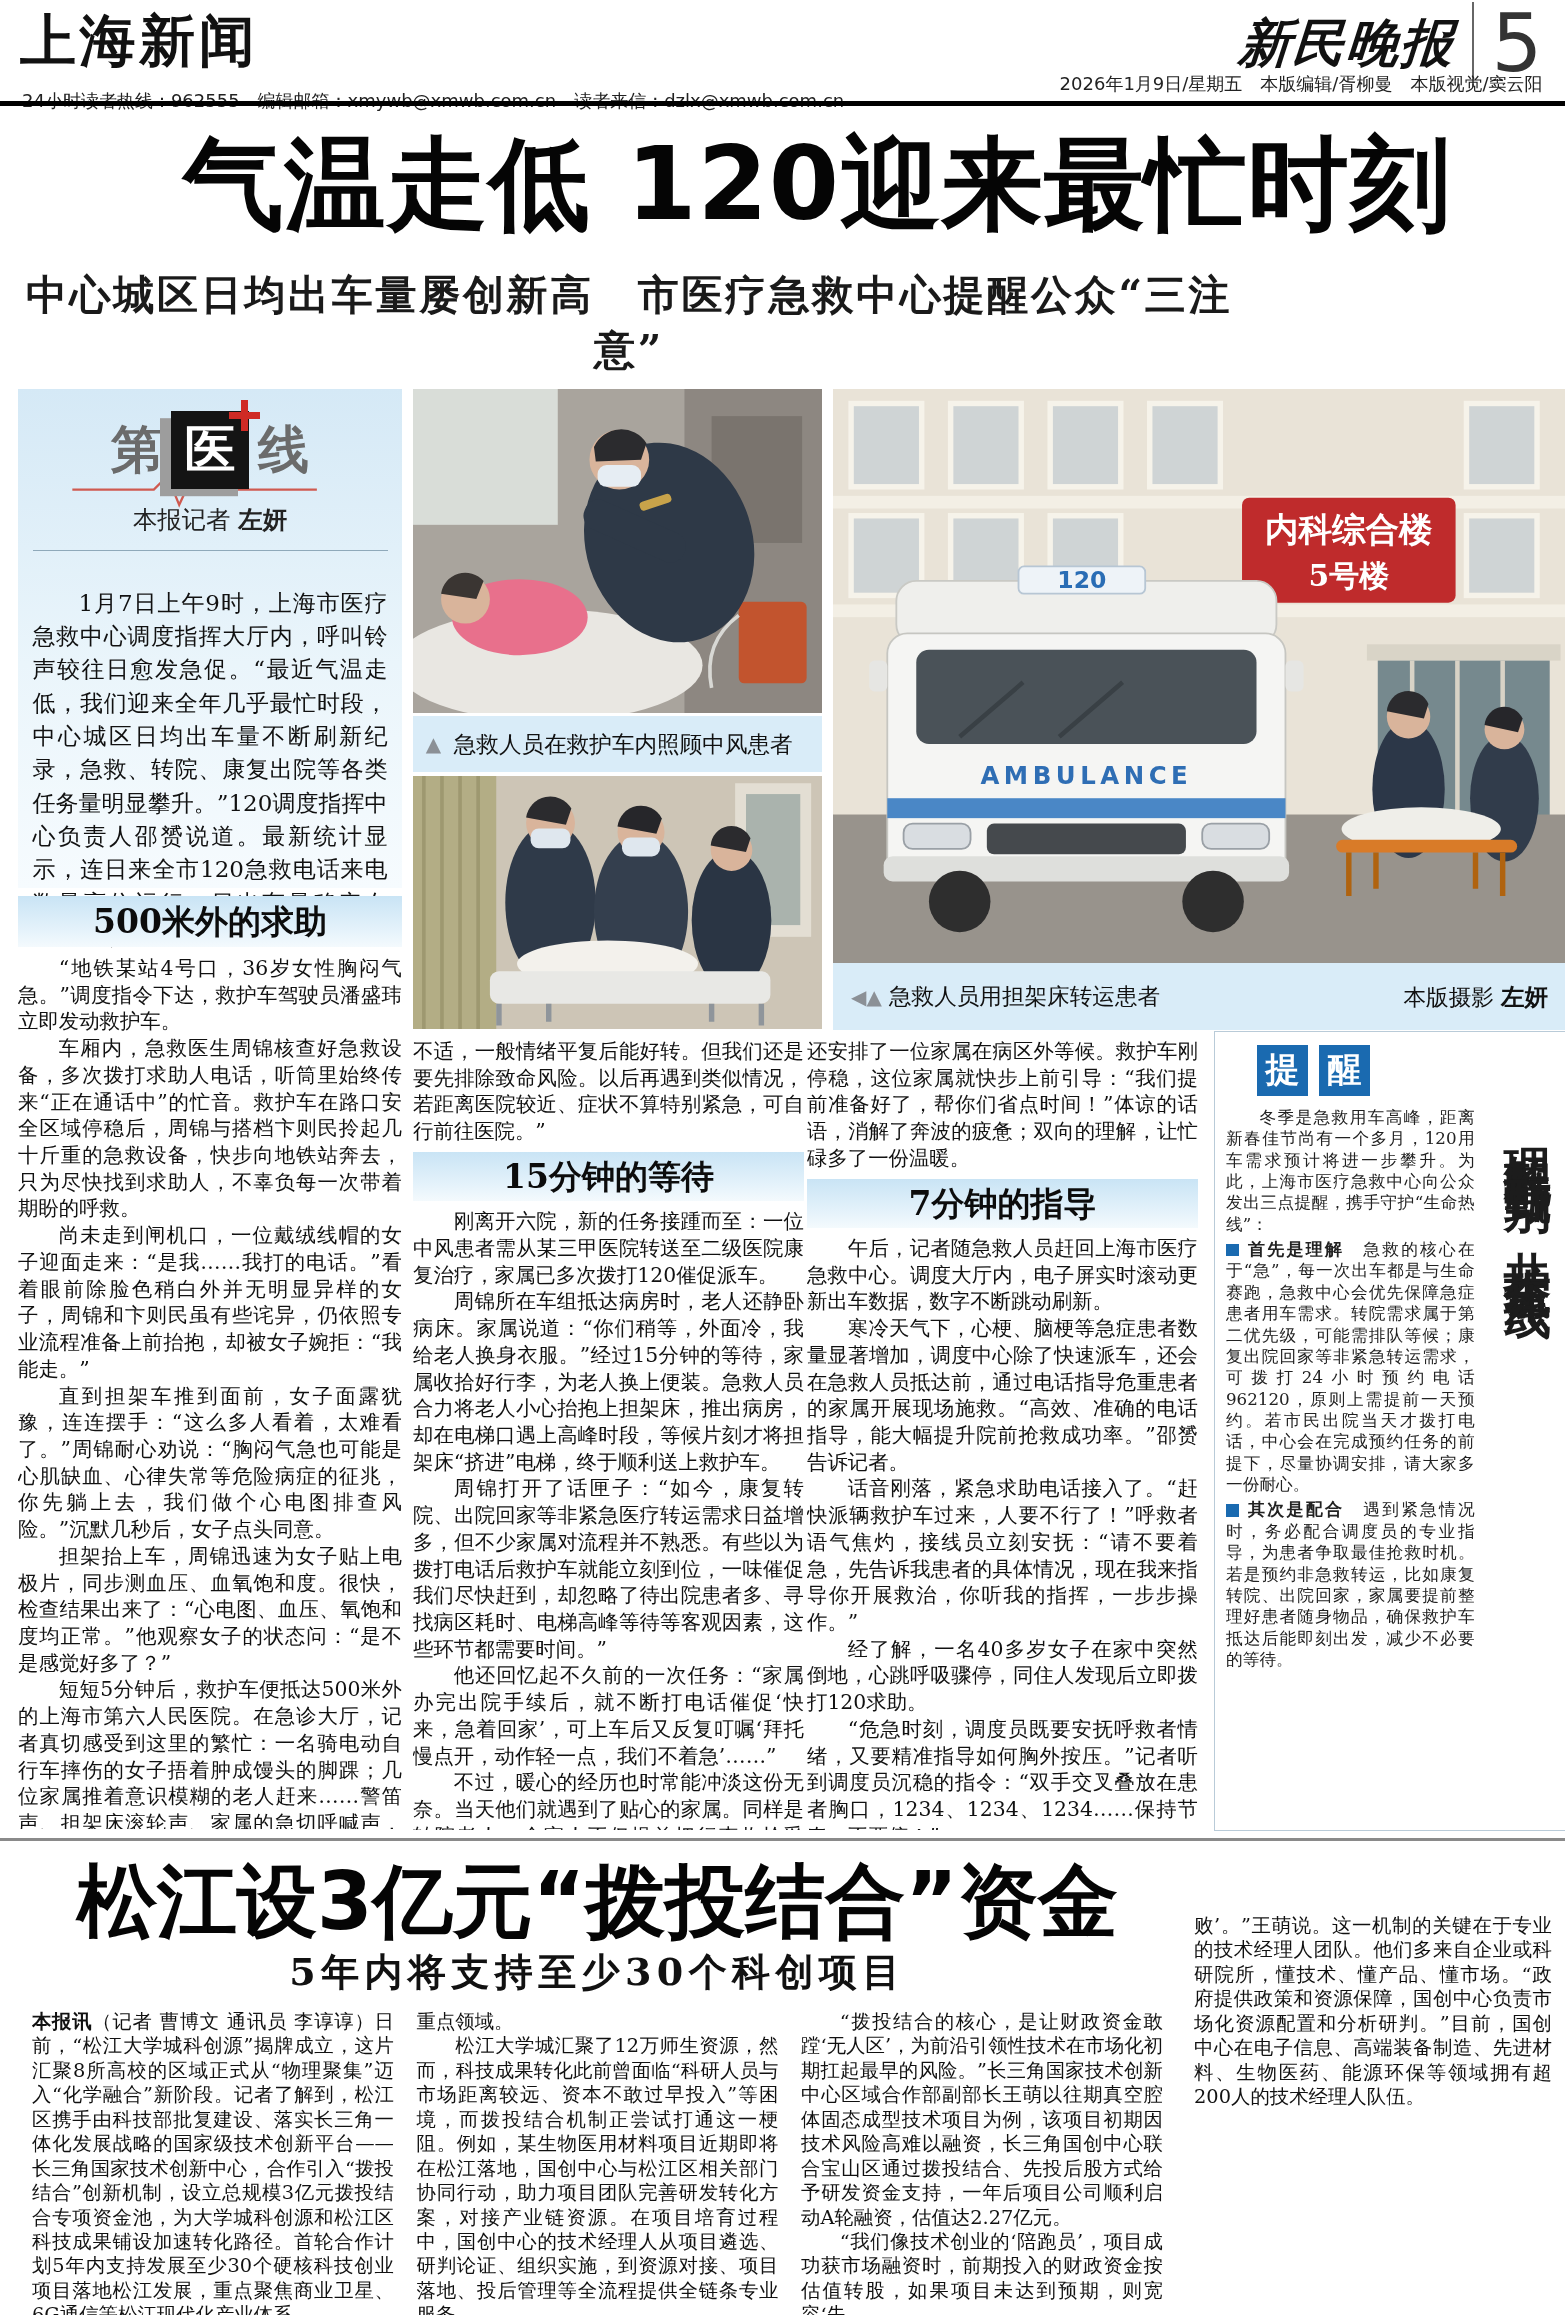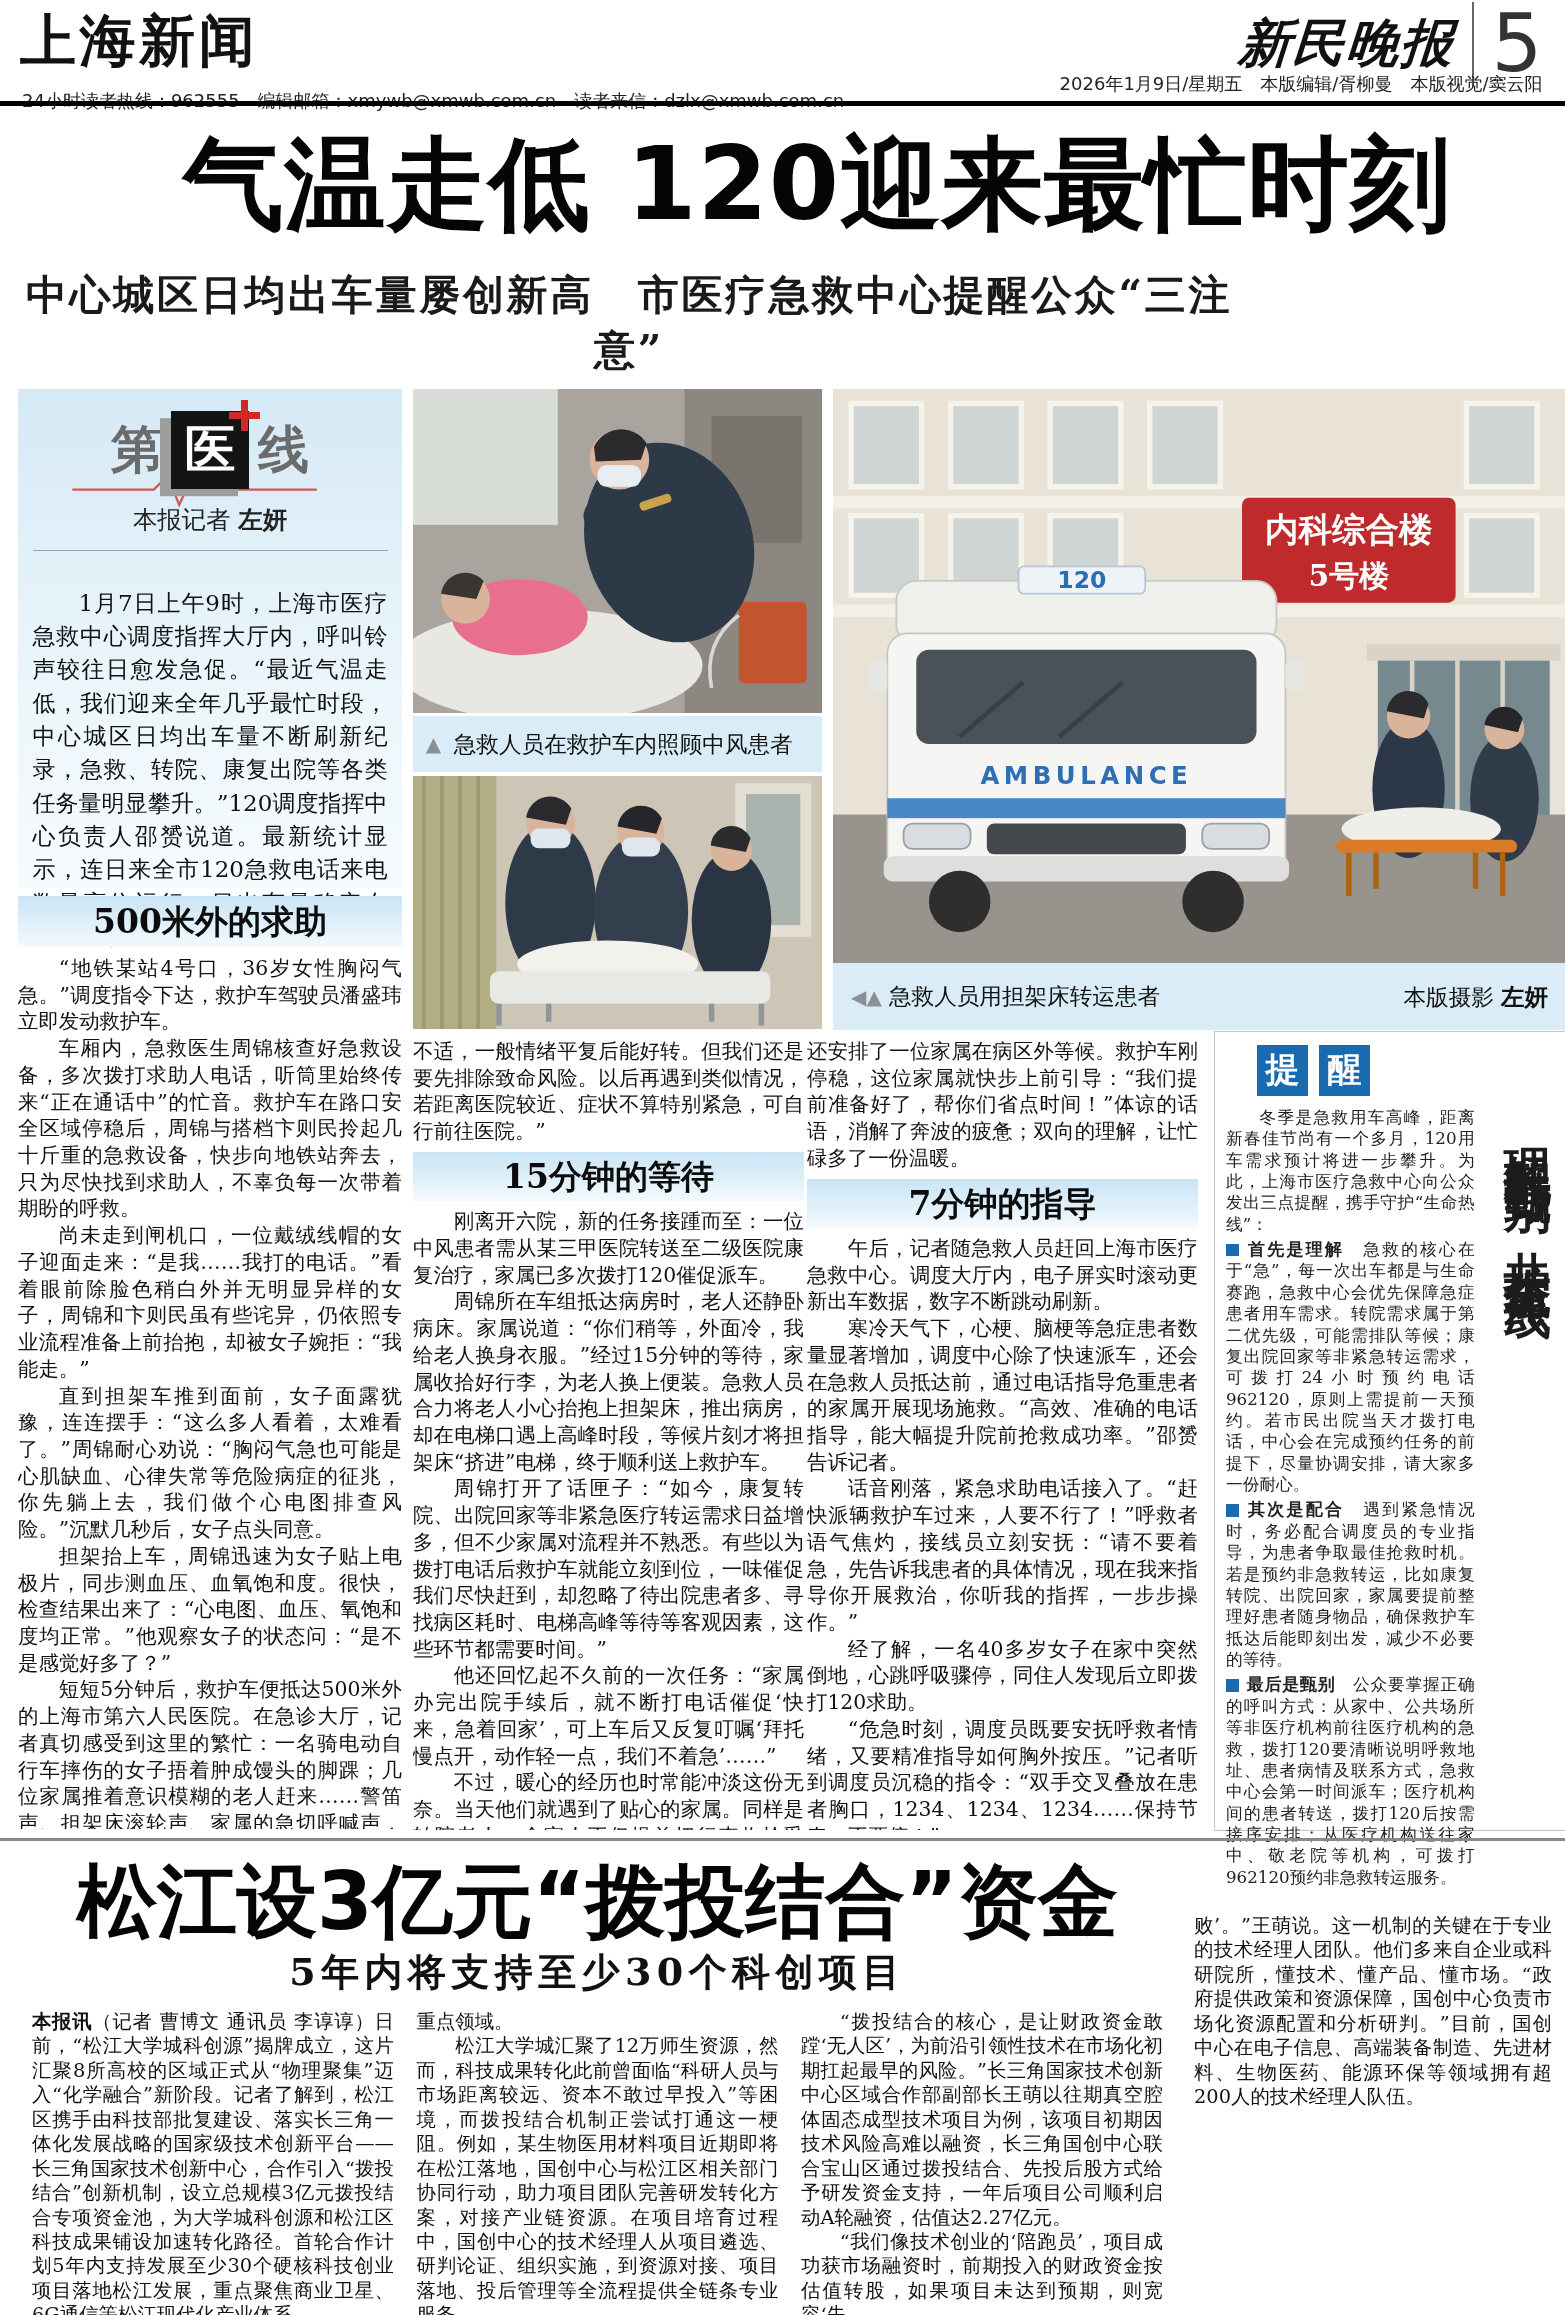--- a/index.html
+++ b/index.html
@@ -284,23 +284,20 @@
     </div>
     <div id="sidebar-flex">
       <div id="sb-body">
         <p id="sb-intro">冬季是急救用车高峰，距离新春佳节尚有一个多月，120用车需求预计将进一步攀升。为此，上海市医疗急救中心向公众发出三点提醒，携手守护“生命热线”：</p>
         <p class="sb-item">
           <span class="sq"></span><b>首先是理解</b><span>　急救的核心在于“急”，每一次出车都是与生命赛跑，急救中心会优先保障急症患者用车需求。转院需求属于第二优先级，可能需排队等候；康复出院回家等非紧急转运需求，可拨打24小时预约电话962120，原则上需提前一天预约。若市民出院当天才拨打电话，中心会在完成预约任务的前提下，尽量协调安排，请大家多一份耐心。</span>
         </p>
         <p class="sb-item">
           <span class="sq"></span><b>其次是配合</b><span>　遇到紧急情况时，务必配合调度员的专业指导，为患者争取最佳抢救时机。若是预约非急救转运，比如康复转院、出院回家，家属要提前整理好患者随身物品，确保救护车抵达后能即刻出发，减少不必要的等待。</span>
         </p>
-        <p class="sb-item">
-          <span class="sq"></span><b>最后是甄别</b><span>　公众要掌握正确的呼叫方式：从家中、公共场所等非医疗机构前往医疗机构的急救，拨打120要清晰说明呼救地址、患者病情及联系方式，急救中心会第一时间派车；医疗机构间的患者转送，拨打120后按需接序安排；从医疗机构送往家中、敬老院等机构，可拨打962120预约非急救转运服务。</span>
-        </p>
       </div>
       <div id="sb-vtitle">理解配合甄别　共护生命热线</div>
     </div>
   </div>
 
   <div class="abs" id="rule-gray"></div>
   <div class="abs sans" id="sub-headline">松江设3亿元“拨投结合”资金</div>
   <div class="abs" id="sub-subheadline">5年内将支持至少30个科创项目</div>
 
   <div class="abs" id="sub-cols">

